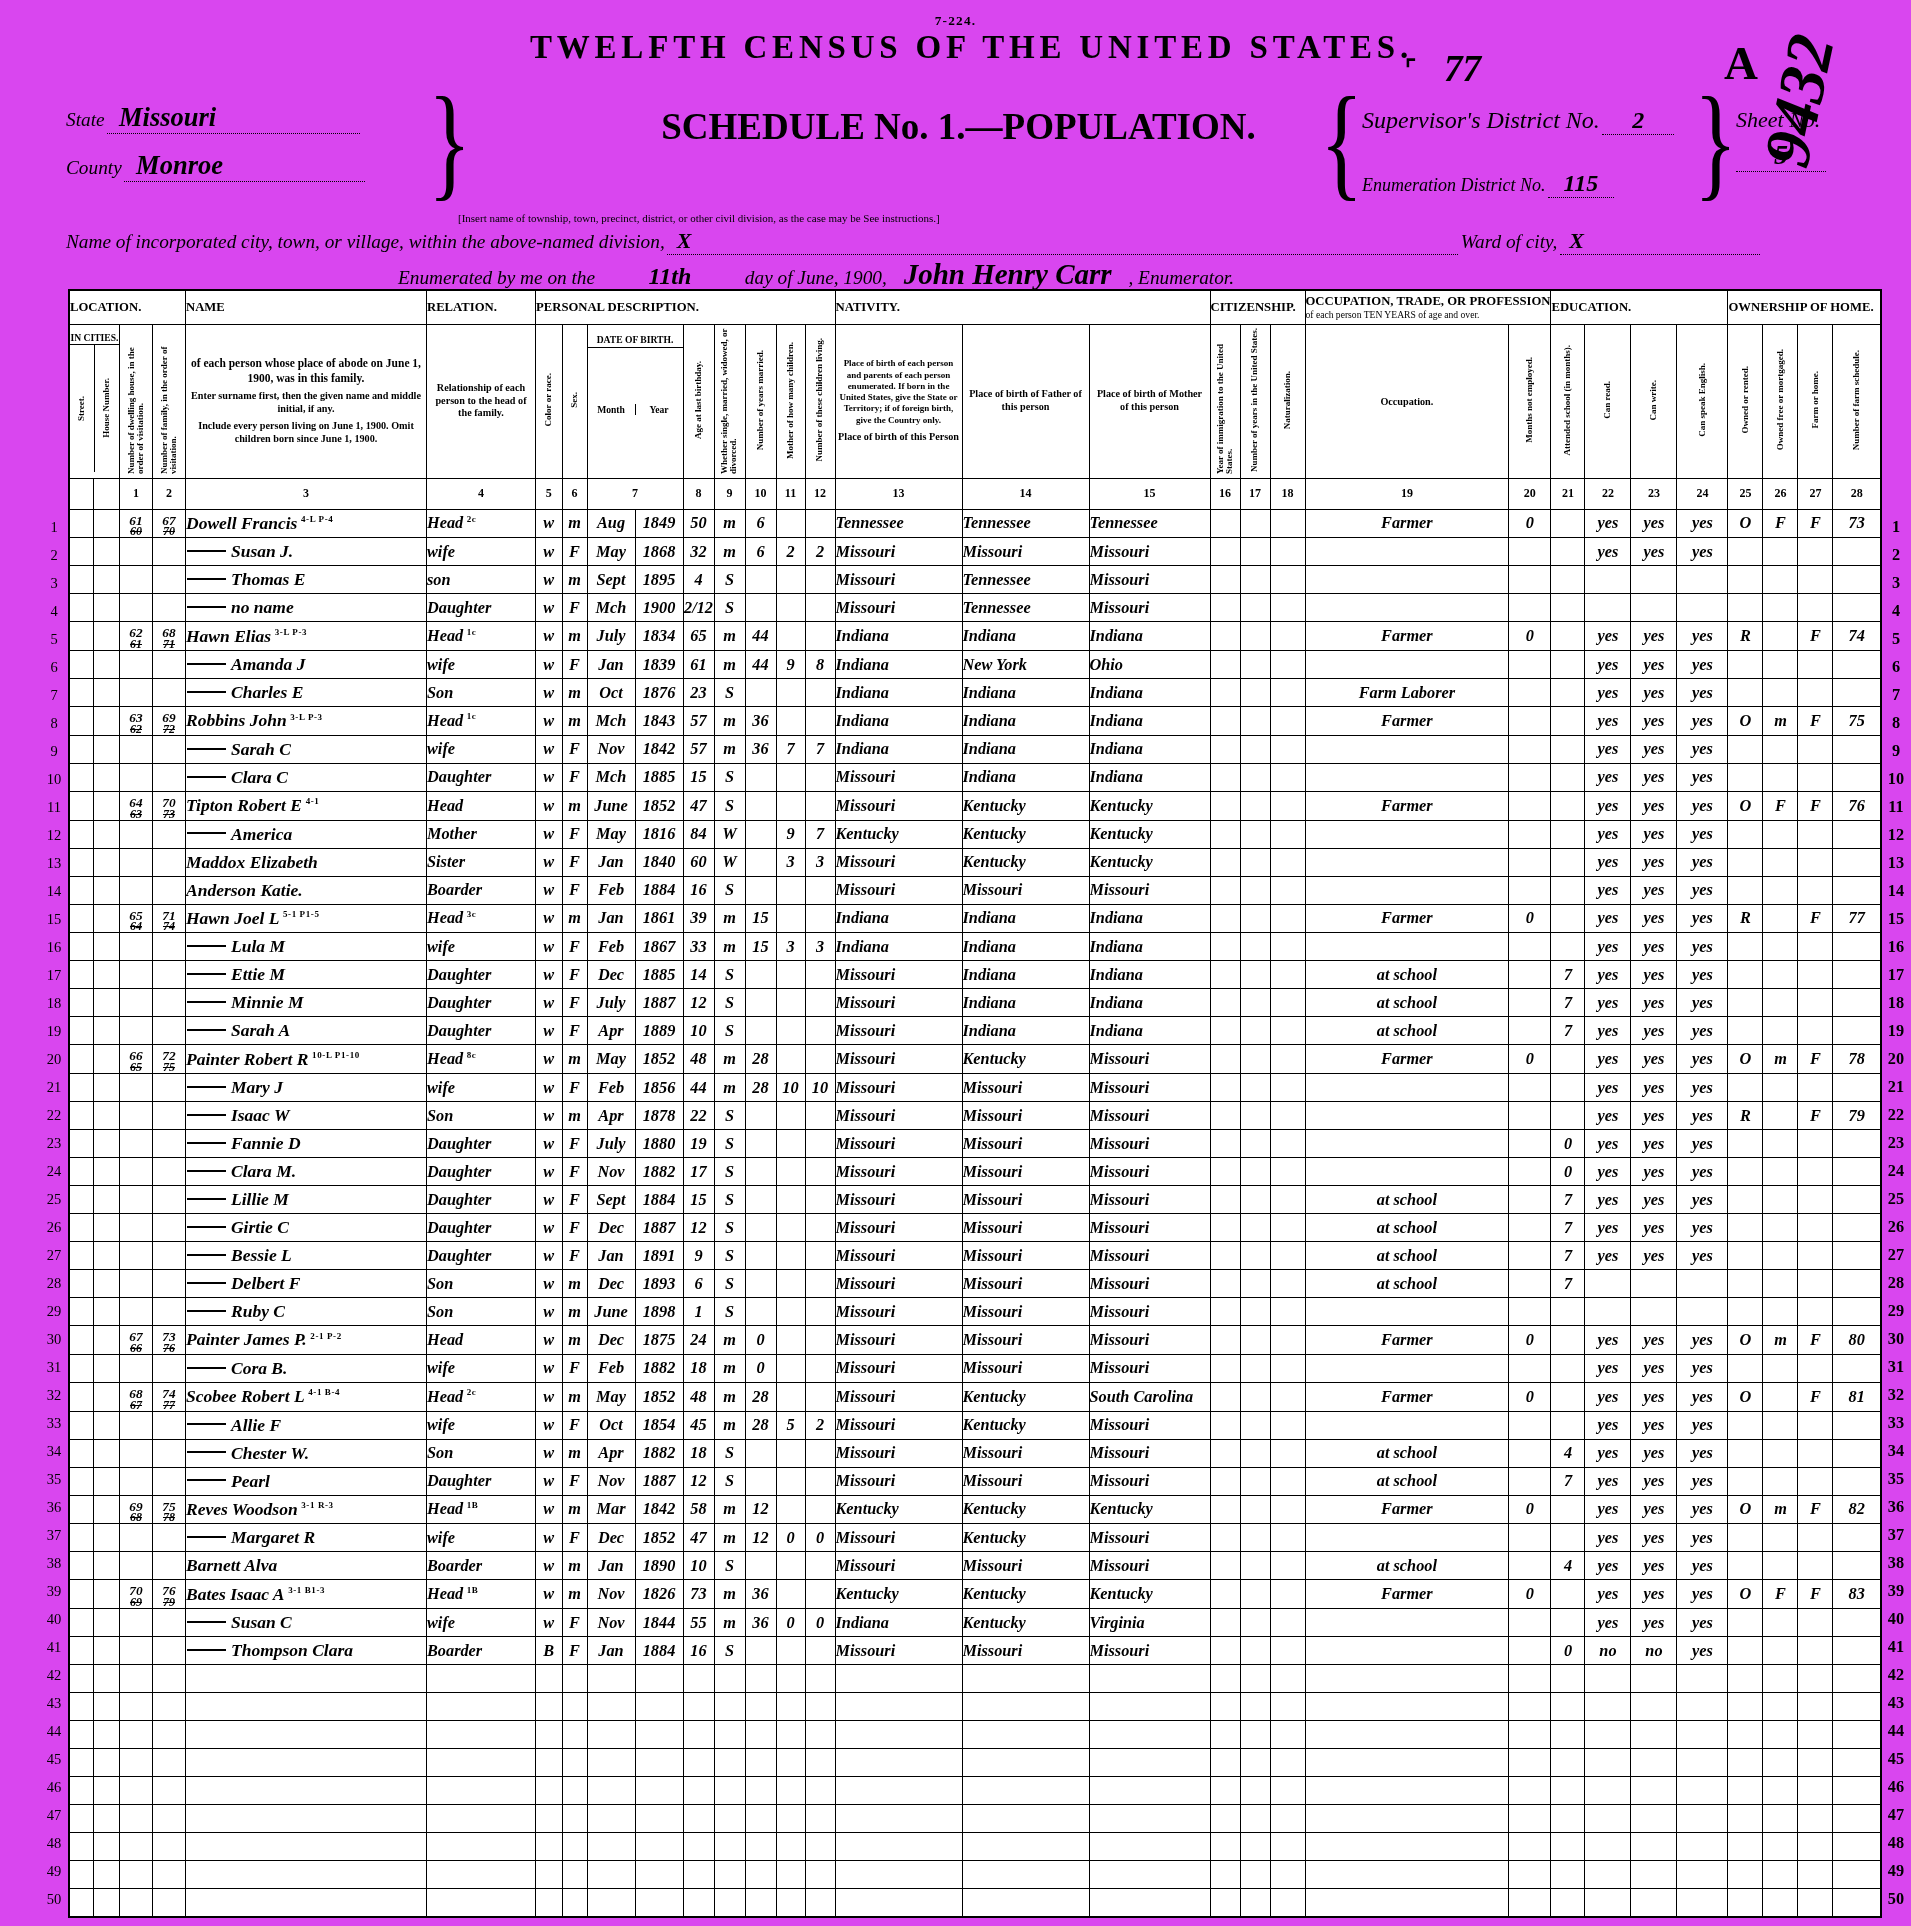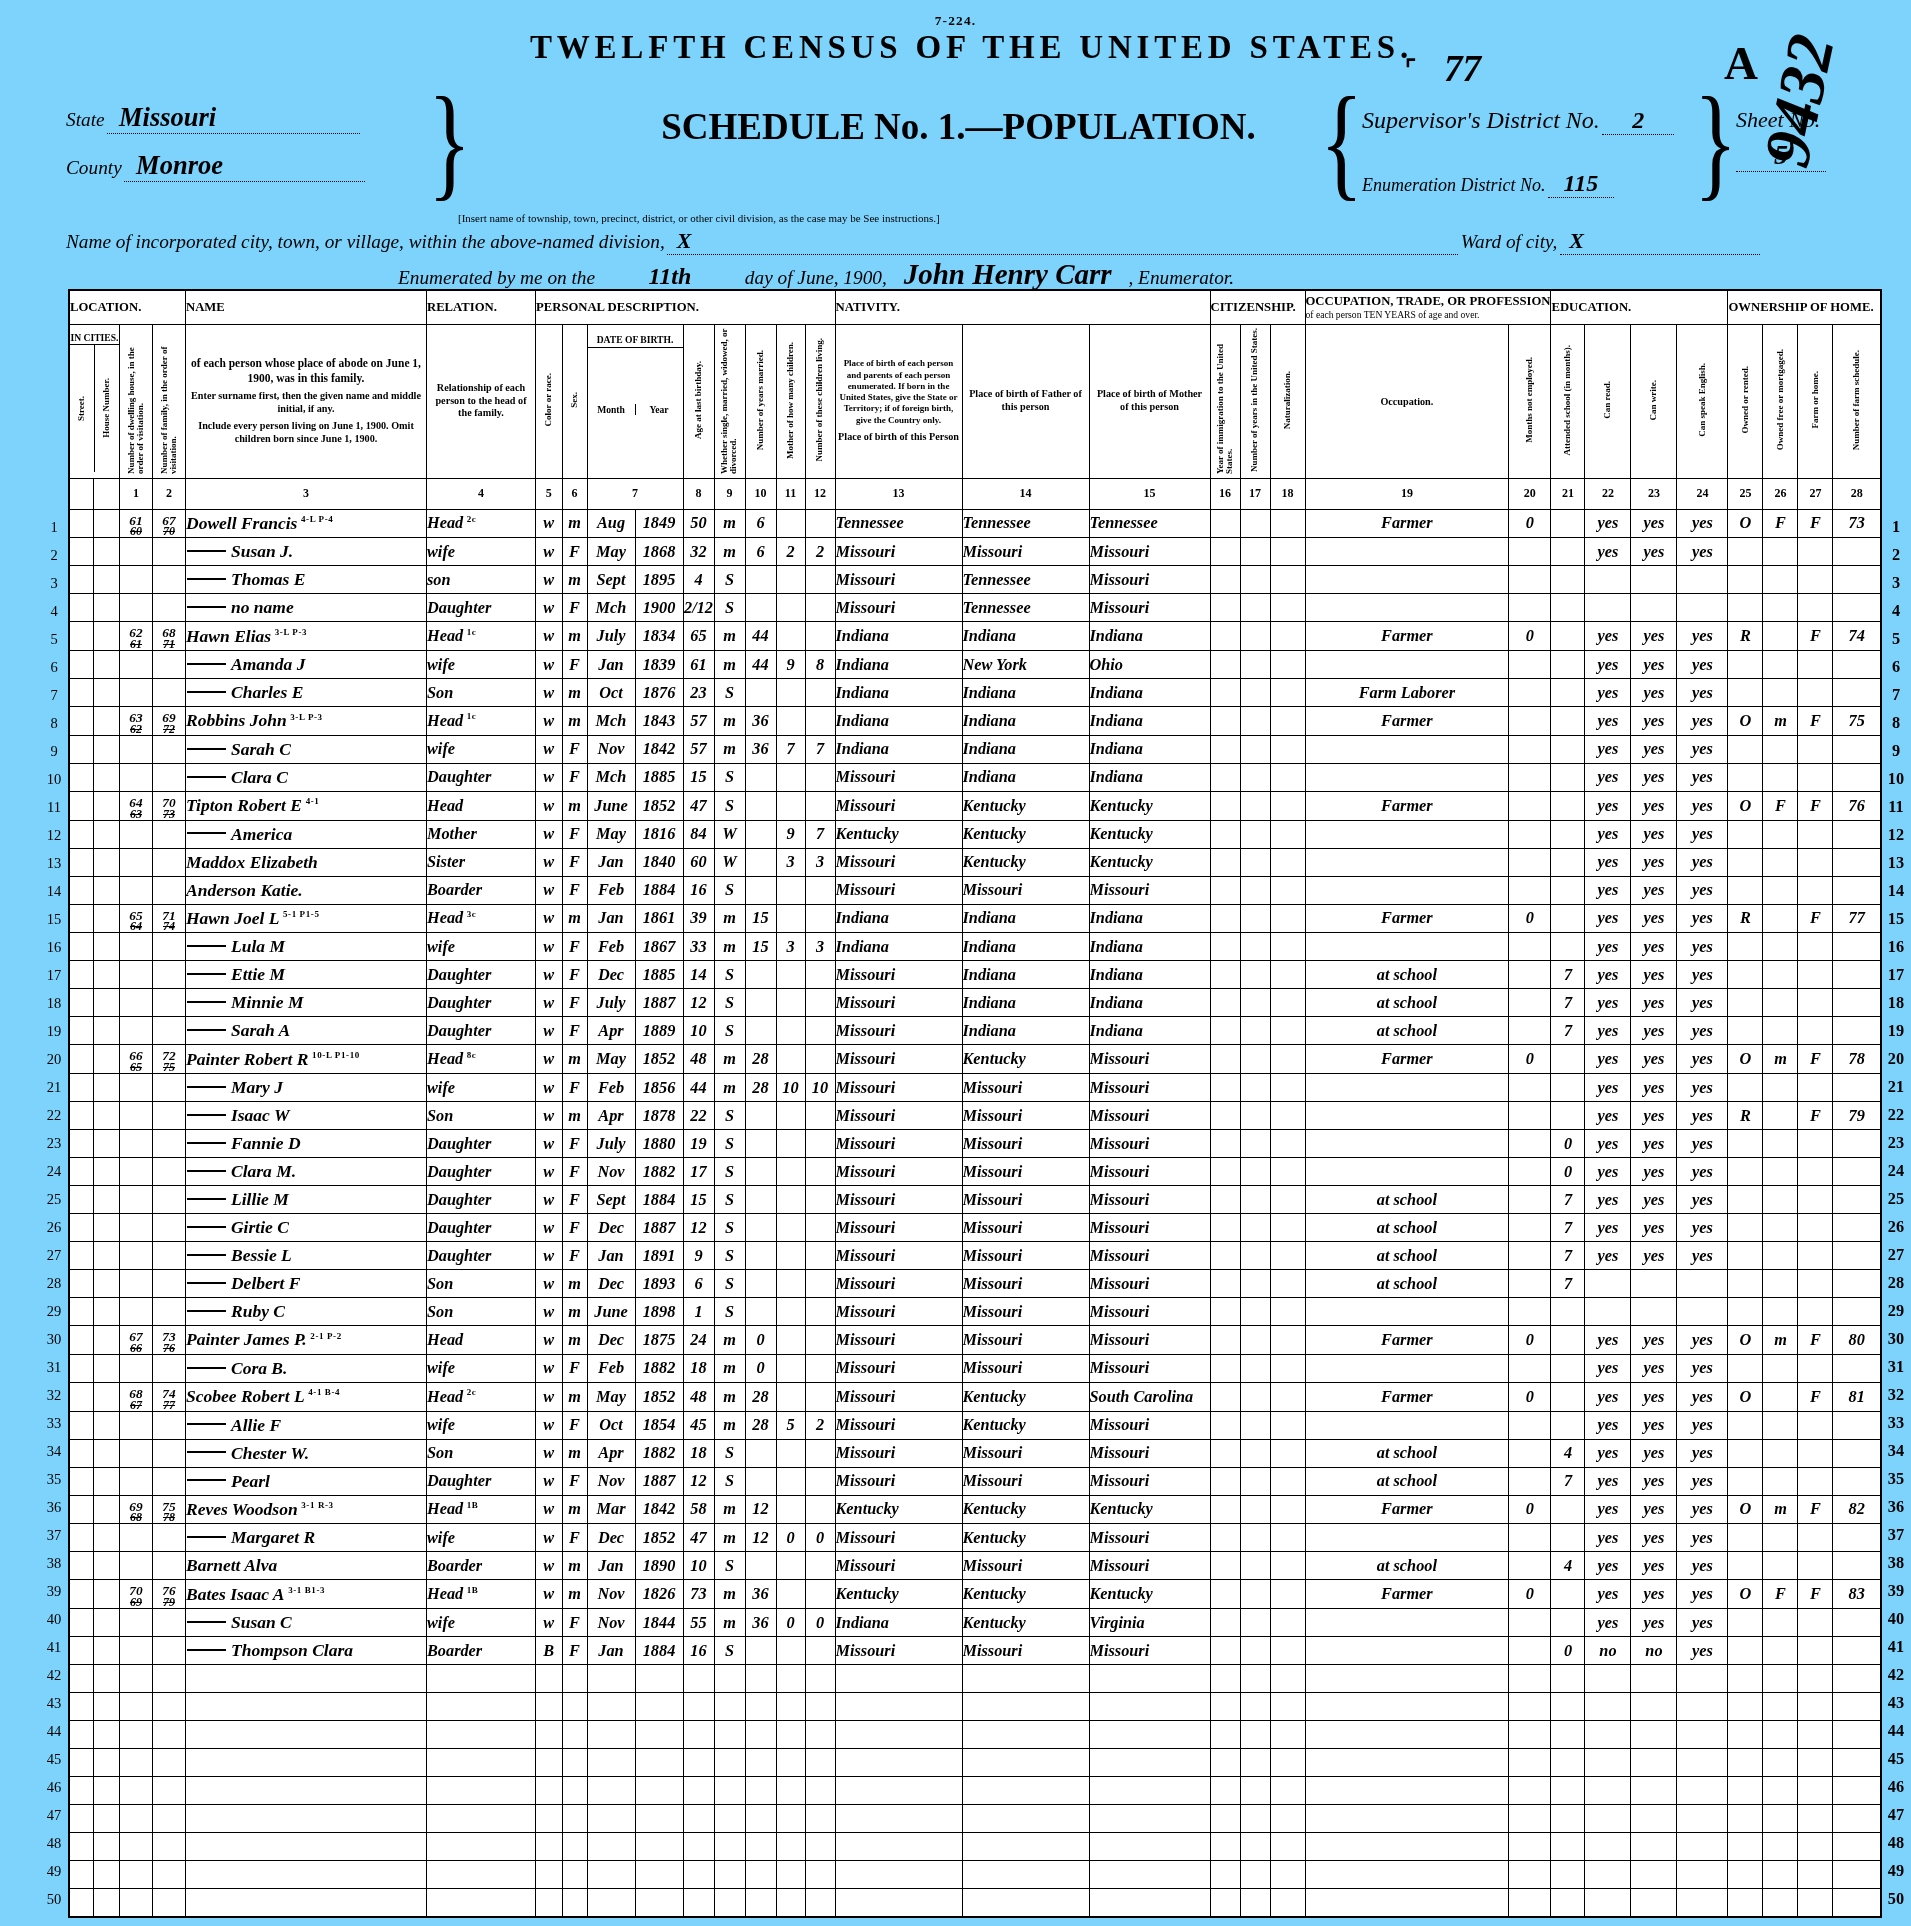--- a/index.html
+++ b/index.html
@@ -1,16 +1,16 @@
 <!DOCTYPE html>
 <html style="font-size:9.6px"><head>
 <meta charset="utf-8">
 <style>
   html,body{margin:0;padding:0;background:#e8e8e8;}
-  .sheet{position:relative;width:1911px;height:1926px;background:#7dd3fc;color:#000;
+  .sheet{position:relative;width:1911px;height:1926px;background:#d946ef;color:#000;
          font-family:"Liberation Serif",serif;overflow:hidden;}
   
   .pr{font-family:"Liberation Serif",serif;}
   .abs{position:absolute;}
   .formno{top:13.3px;left:0;width:100%;text-align:center;font-size:13.3px;letter-spacing:1.2px;font-weight:bold;}
   .title{top:29px;left:0;width:100%;text-align:center;font-size:33px;font-weight:bold;letter-spacing:4.8px;padding-left:16px;}
   .stamp77{top:47px;left:1444px;font-size:37px;font-weight:bold;font-style:italic;}
   .stampmark{top:55px;left:1405px;font-size:24px;font-weight:bold;}
   .cornerA{top:36px;left:1724px;font-size:47px;font-weight:bold;}
   .schedule{top:105px;left:615px;width:687px;text-align:center;font-size:37px;font-weight:bold;}

